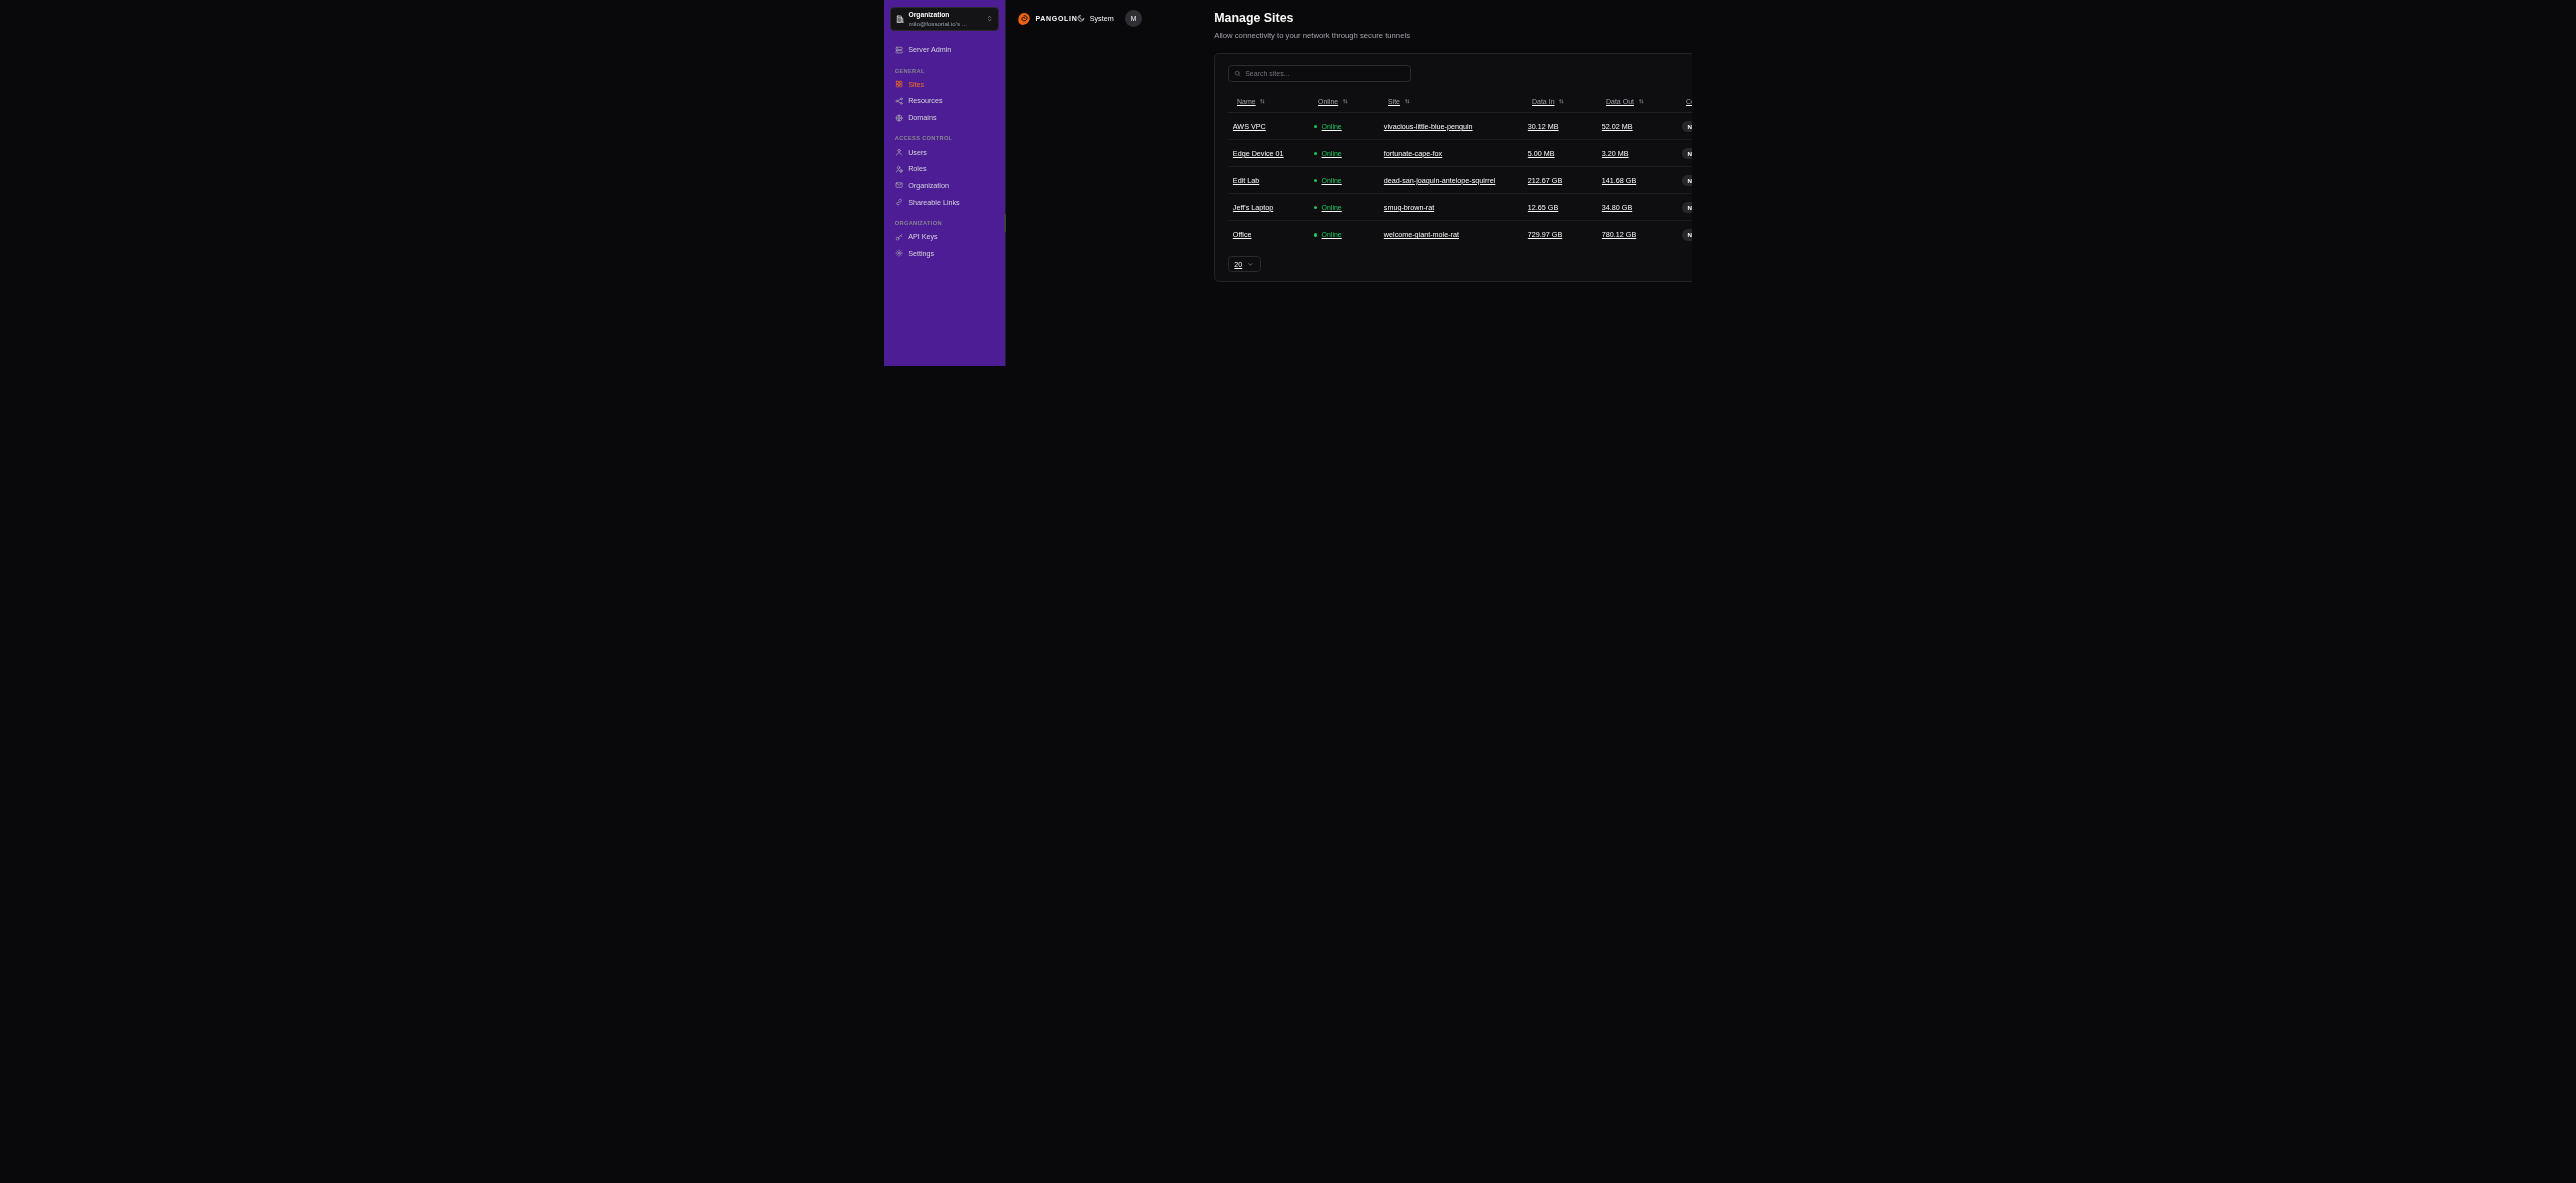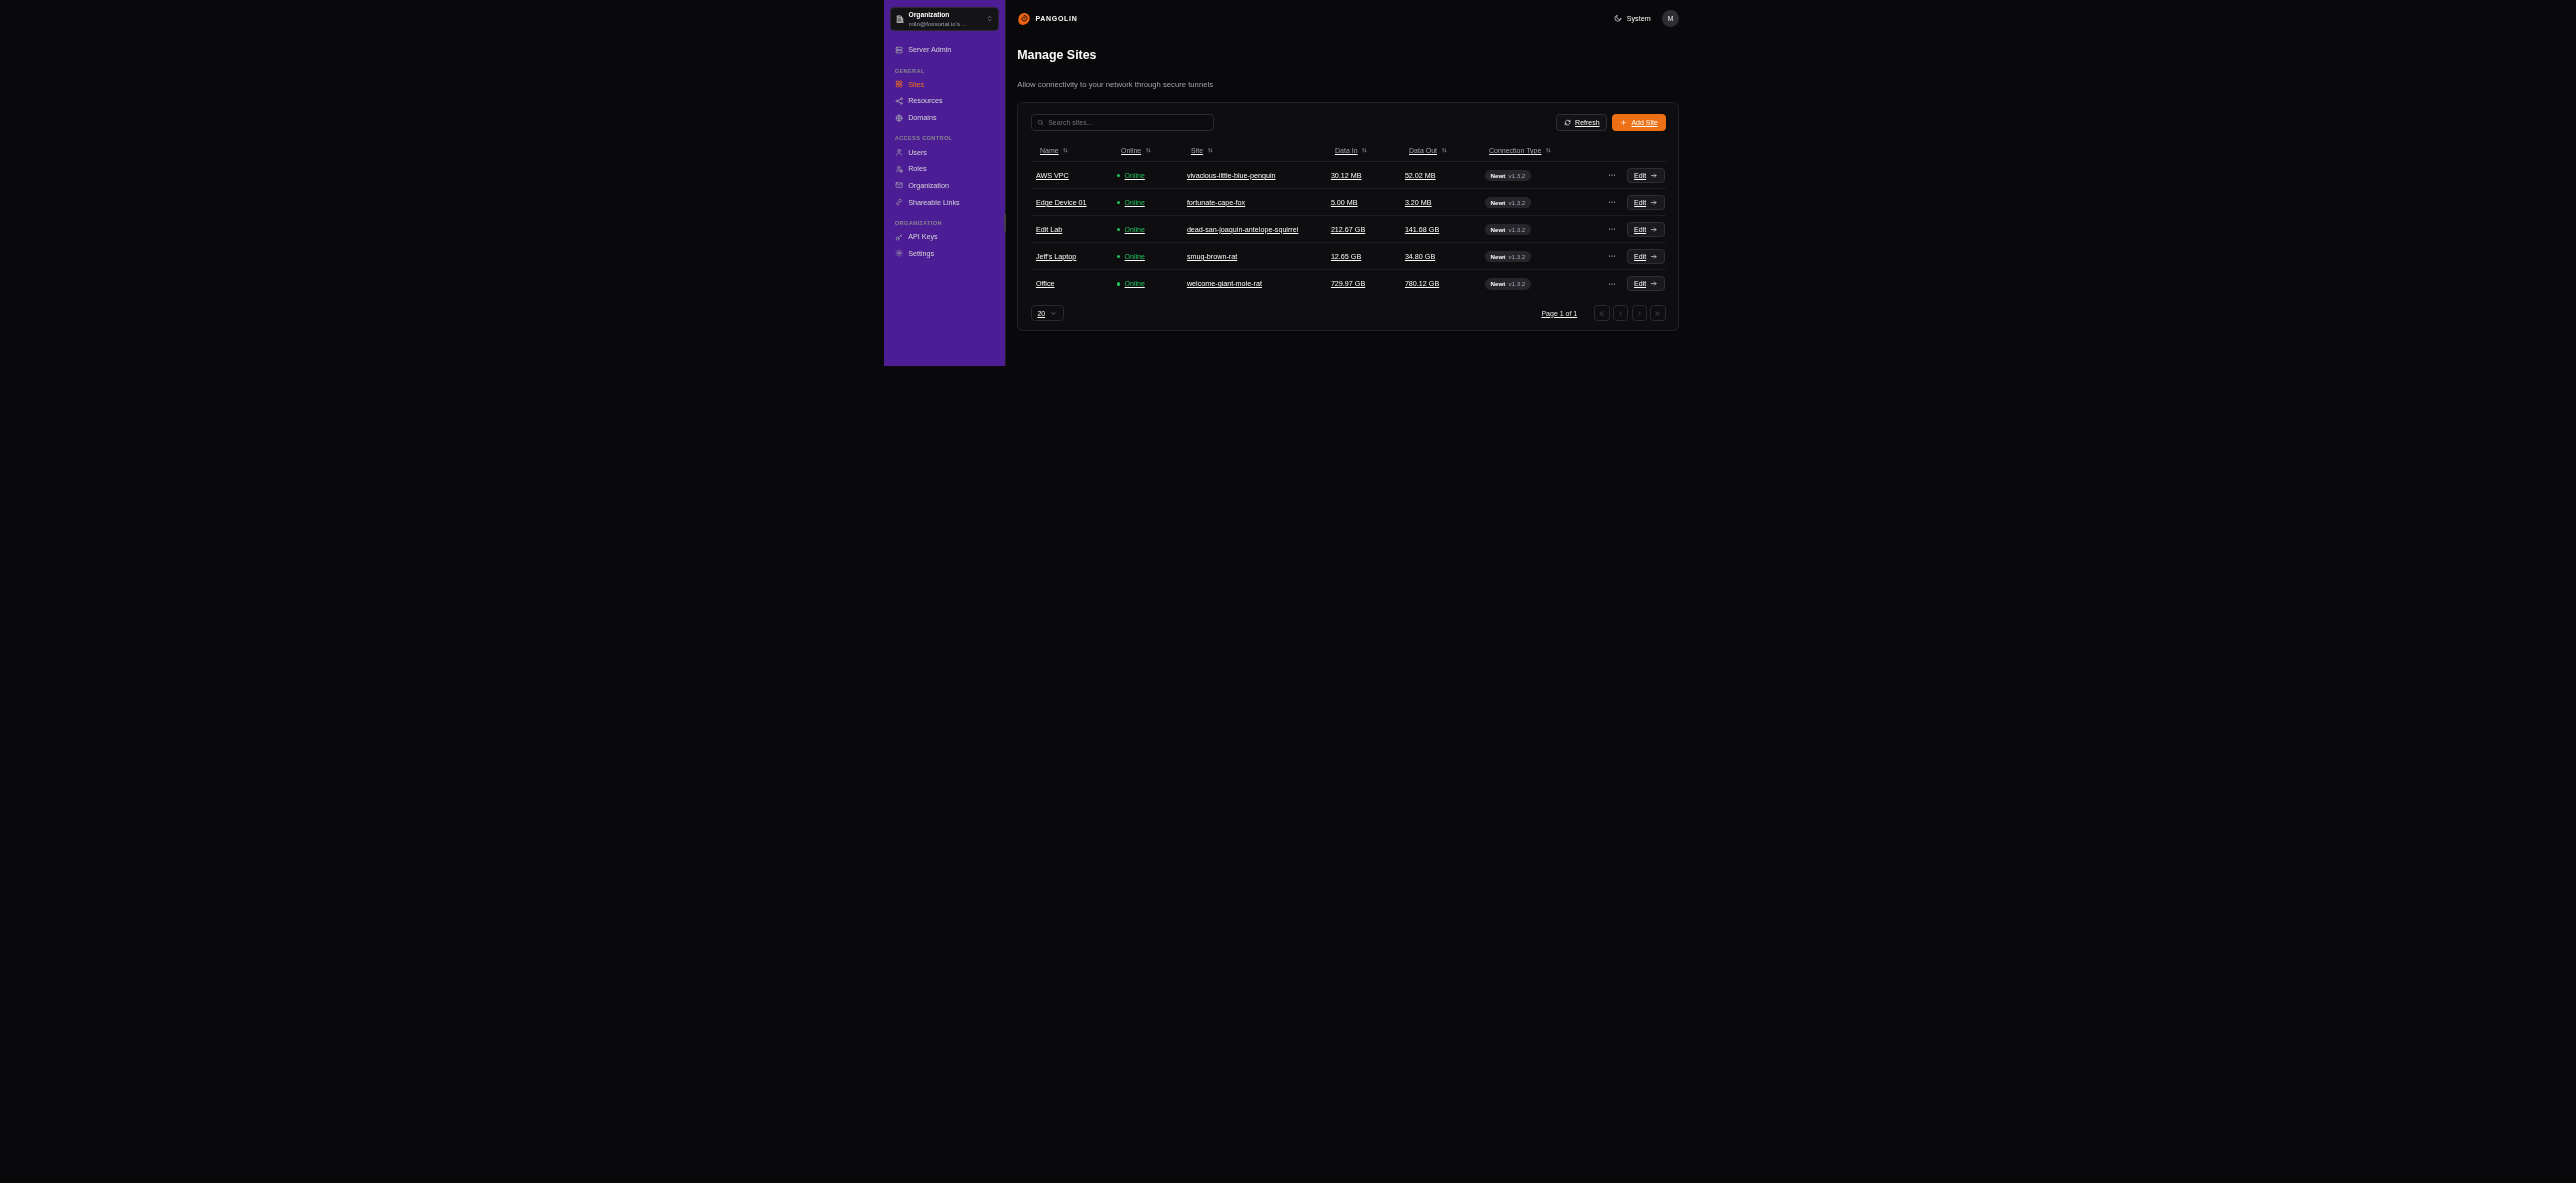--- a/index.html
+++ b/index.html
@@ -18,32 +18,32 @@
   .icon.sm svg { width:7.2px; height:7.2px; }
   .icon.xs svg { width:6.7px; height:6.7px; }
   .side-item { display:flex; align-items:center; gap:5.2px; padding:3.6px 4.6px; margin:0.5px 0; border-radius:3.6px; color:#d4d4d8; font-size:7.2px; cursor:pointer; }
   .side-item .icon { color:#a7a7af; }
   .side-item.active, .side-item.active .icon { color:#f97316; }
   .server-admin { margin-top:10.3px; }
   .section-label { font-size:5.7px; font-weight:bold; letter-spacing:0.3px; color:#86868e; margin:9.8px 4.6px 2.6px; }
   .scroll-thumb { position:absolute; right:-0.5px; top:214px; width:1.5px; height:17.5px; border-radius:1px; background:#3f3f46; }
 
   
-  .main { flex:1; display:flex; flex-direction:column; overflow:hidden; }
+  .main { flex:1; display:flex; flex-direction:row; overflow:hidden;gap:48px; }
   .topbar { height:37px; flex:0 0 37px; display:flex; align-items:center; justify-content:space-between; padding:0 13px 0 11.3px; }
   .brand { display:flex; align-items:center; gap:4.1px; font-size:7px; font-weight:bold; letter-spacing:0.7px; cursor:pointer; }
   .brand svg { width:14px; height:14px; display:block; }
   .top-right { display:flex; align-items:center; gap:11.3px; }
   .theme-toggle { display:flex; align-items:center; gap:4.1px; font-size:7.2px; cursor:pointer; color:#fafafa; background:none; border:none; font-family:inherit; }
   .theme-toggle .icon { color:#e4e4e7; }
   .avatar { width:17px; height:17px; border-radius:50%; background:#2e2e34; border:none; color:#fafafa; font-size:6.7px; font-family:inherit; display:flex; align-items:center; justify-content:center; cursor:pointer; }
 
   .content { padding:0 13px 0 11.3px; }
   .page-title { font-size:12.4px; font-weight:bold; margin-top:11px; }
-  .page-sub { font-size:7.7px; color:#a1a1aa; margin-top:18px; }
+  .page-sub { font-size:7.7px; color:#a1a1aa; margin-top:6px; }
 
   .card { margin-top:13.4px; border:0.5px solid #222228; border-radius:5.2px; background:#0e0e10; padding:10.8px 12.4px 9.3px;text-decoration:underline; }
   .toolbar { display:flex; align-items:center; justify-content:space-between; margin-bottom:8.8px; }
   .search { display:flex; align-items:center; gap:4.1px; width:183px; height:16.5px; border:0.5px solid #2b2b31; border-radius:3.6px; padding:0 5.2px; background:#0c0c0e; color:#71717a; }
   .search input { flex:1; background:transparent; border:none; outline:none; color:#e4e4e7; font-size:7px; font-family:inherit; }
   .search input::placeholder { color:#71717a; }
   .toolbar-actions { display:flex; align-items:center; gap:5.2px; }
   .btn { display:inline-flex; align-items:center; gap:4.1px; height:16.5px; padding:0 6.7px; border-radius:3.6px; font-size:7px; font-family:inherit; cursor:pointer; color:#fafafa; }
   .btn-outline { background:#131316; border:0.5px solid #2f2f35; }
   .btn-primary { background:#ed7014; border:0.5px solid #ed7014; color:#fff; }

